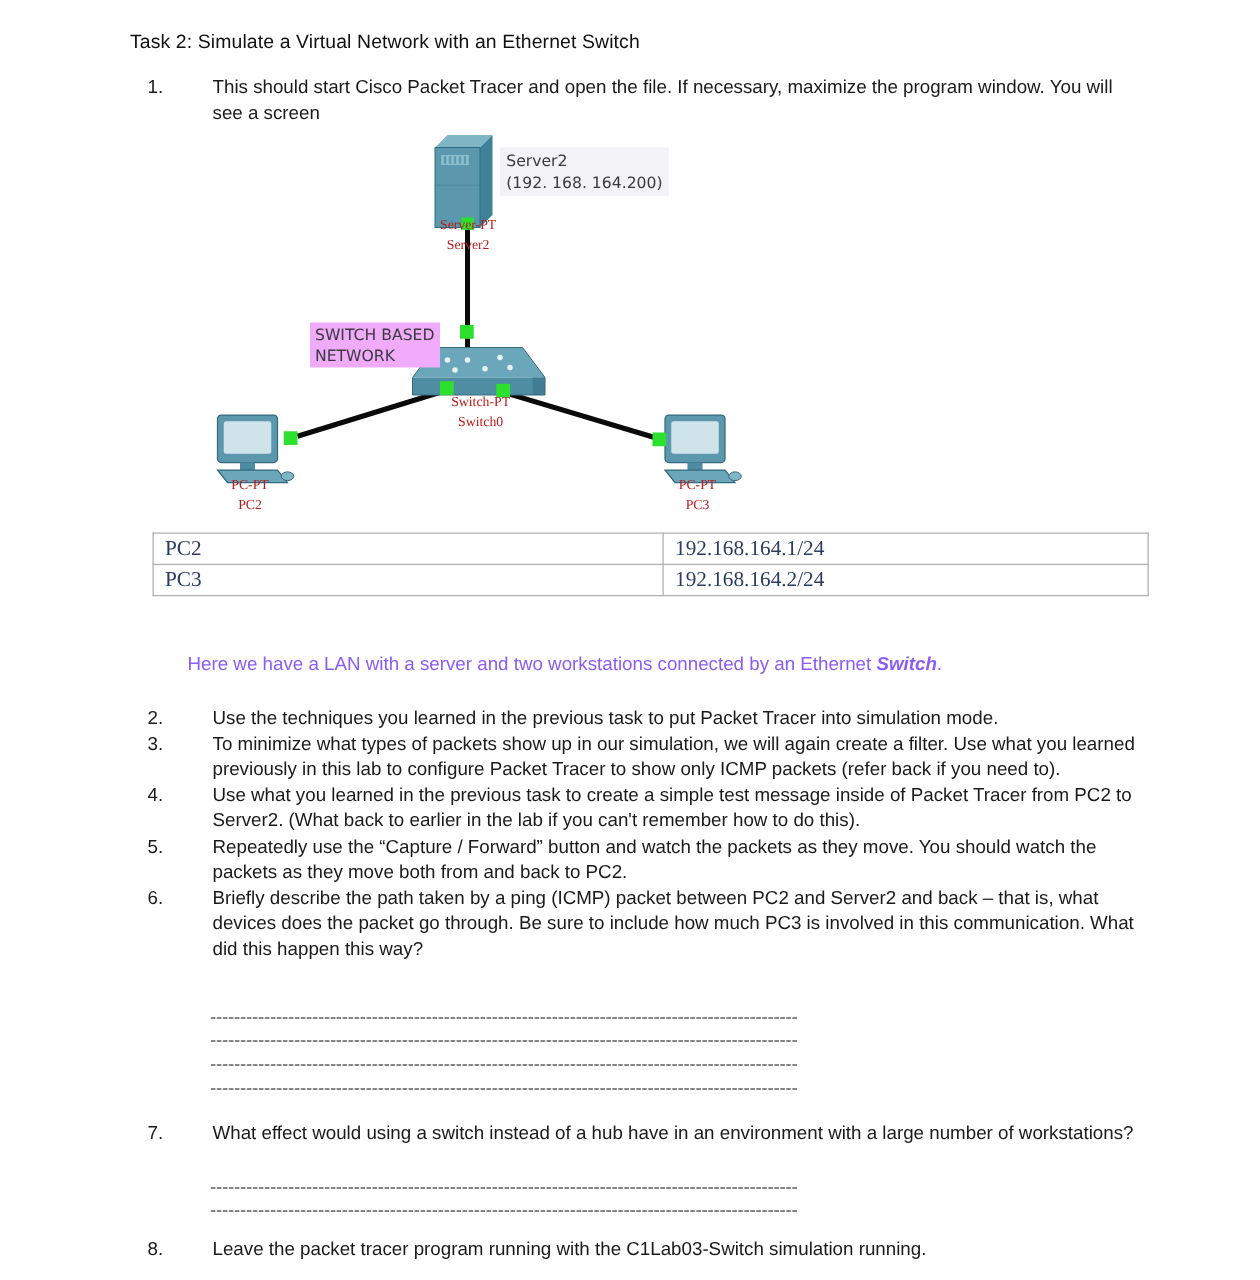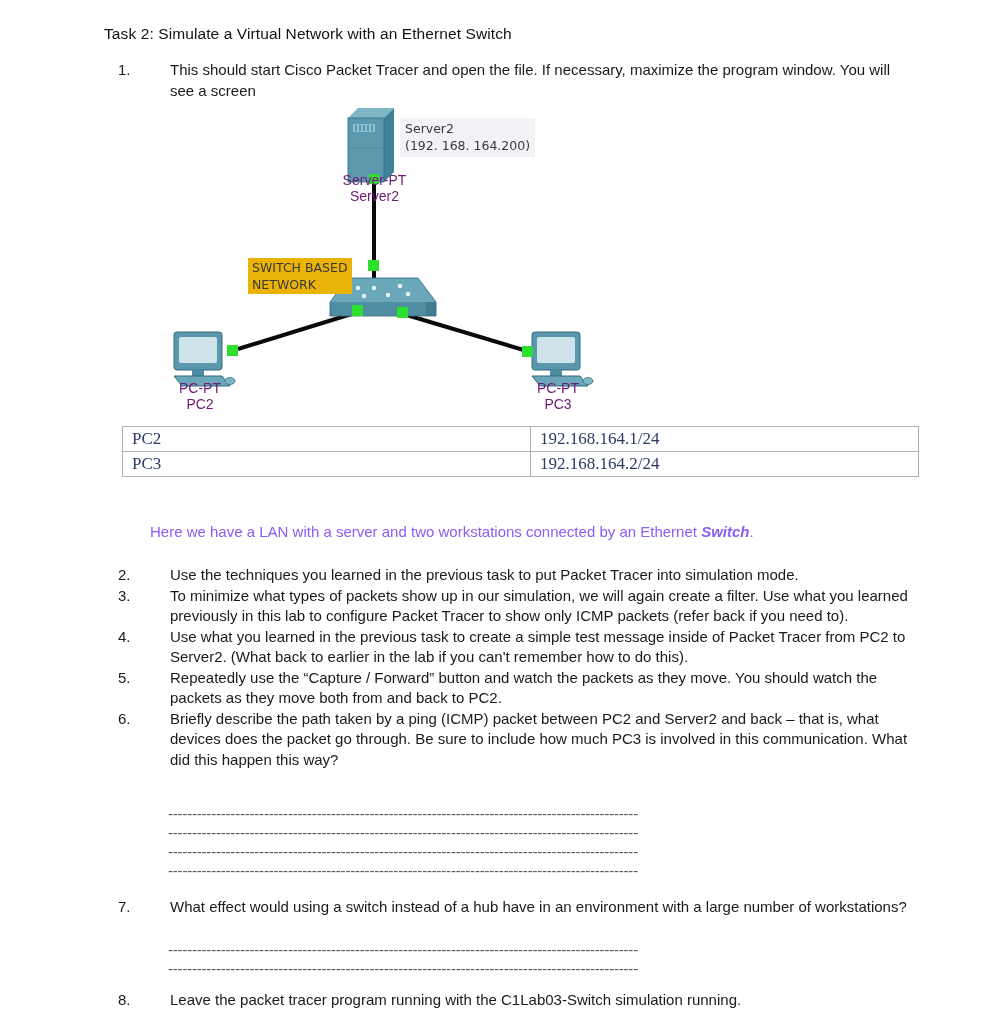--- a/index.html
+++ b/index.html
@@ -106,44 +106,44 @@
     position: absolute;
     left: 152px;
     top: 100px;
     width: 480px;
     height: 325px;
   }
   .diagram svg { display: block; }
 
   .dg-label {
     position: absolute;
-    font-family: Liberation Sans, sans-serif;
-    font-size: 14px;
+    font-family: Liberation Serif, serif;
+    font-size: 11px;
     line-height: 15.5px;
-    color: #701a75;
+    color: #b91c1c;
     white-space: nowrap;
   }
   .dg-label.centered { text-align: center; }
   .dg-tip {
     position: absolute;
     font-family: "DejaVu Sans", sans-serif;
     font-size: 12.5px;
     line-height: 17px;
     color: #3a3a3a;
     background: #f2f2f7;
     padding: 2px 5px 3px 5px;
     white-space: nowrap;
   }
   .dg-note {
     position: absolute;
     font-family: "DejaVu Sans", sans-serif;
     font-size: 12.5px;
     line-height: 17px;
     color: #3a3a3a;
-    background: #eab308;
+    background: #f0abfc;
     padding: 1px 4px;
     white-space: nowrap;
   }
 </style>
 </head>
 <body>
 
 <div class="task-heading">Task 2: Simulate a Virtual Network with an Ethernet Switch</div>
 
 <div class="olist" style="top:60px;">
@@ -241,20 +241,24 @@
   <div class="dg-label centered" style="left:140px; top:73px; width:165px;">
     <div>Server-PT</div>
     <div>Server2</div>
   </div>
 
   <div class="dg-note" style="left:96px; top:158px;">
     <div>SWITCH BASED</div>
     <div>NETWORK</div>
   </div>
 
+  <div class="dg-label centered" style="left:150px; top:215px; width:165px;">
+    <div>Switch-PT</div>
+    <div>Switch0</div>
+  </div>
 
   <div class="dg-label centered" style="left:-7px; top:281px; width:110px;">
     <div>PC-PT</div>
     <div>PC2</div>
   </div>
 
   <div class="dg-label centered" style="left:351px; top:281px; width:110px;">
     <div>PC-PT</div>
     <div>PC3</div>
   </div>

